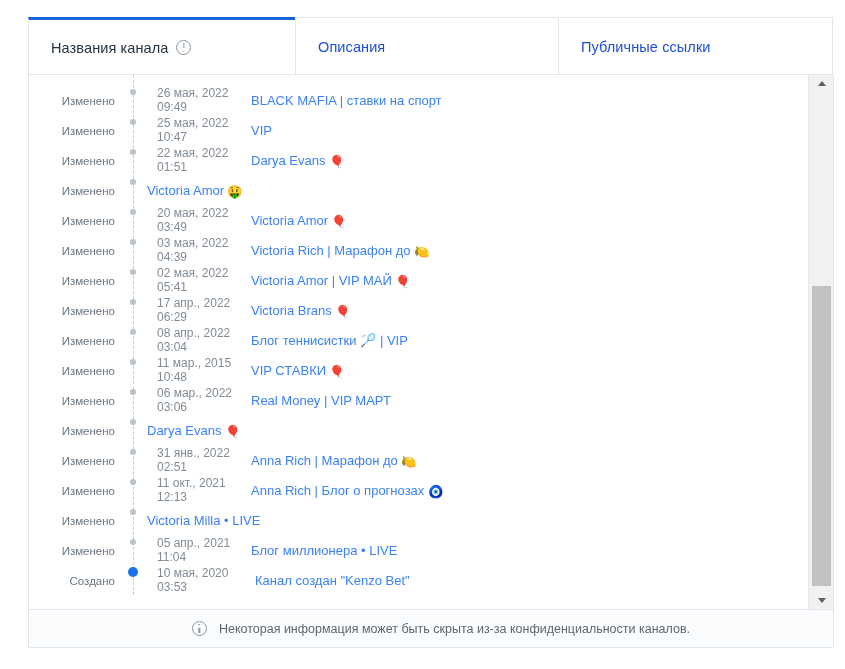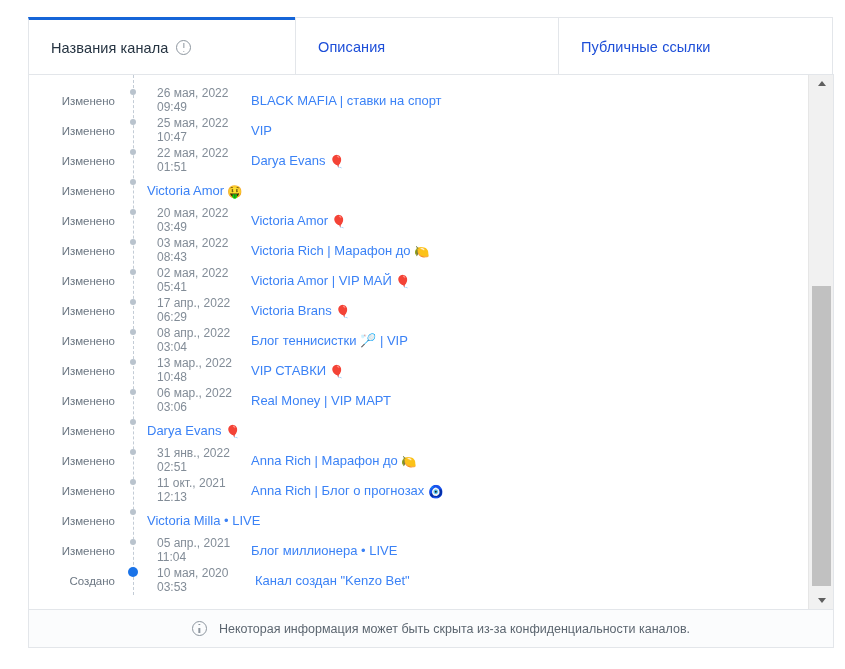--- a/index.html
+++ b/index.html
@@ -342,21 +342,21 @@
               <span class="t">20 мая, 2022</span>
               <span class="t">03:49</span>
             </div>
             <div class="row-title"><span>Victoria Amor</span> <span class="emo">🎈</span></div>
           </div>
           <div class="row">
             <div class="row-status">Изменено</div>
             <span class="dot"></span>
             <div class="row-date">
               <span class="t">03 мая, 2022</span>
-              <span class="t">08:43</span>
+              <span class="t">04:39</span>
             </div>
             <div class="row-title"><span>Victoria Rich | Марафон до</span> <span class="emo">🍋</span></div>
           </div>
           <div class="row">
             <div class="row-status">Изменено</div>
             <span class="dot"></span>
             <div class="row-date">
               <span class="t">02 мая, 2022</span>
               <span class="t">05:41</span>
             </div>
@@ -377,21 +377,21 @@
             <div class="row-date">
               <span class="t">08 апр., 2022</span>
               <span class="t">03:04</span>
             </div>
             <div class="row-title"><span>Блог теннисистки 🏸 | VIP</span></div>
           </div>
           <div class="row">
             <div class="row-status">Изменено</div>
             <span class="dot"></span>
             <div class="row-date">
-              <span class="t">13 мар., 2022</span>
+              <span class="t">11 мар., 2015</span>
               <span class="t">10:48</span>
             </div>
             <div class="row-title"><span>VIP СТАВКИ</span> <span class="emo">🎈</span></div>
           </div>
           <div class="row">
             <div class="row-status">Изменено</div>
             <span class="dot"></span>
             <div class="row-date">
               <span class="t">06 мар., 2022</span>
               <span class="t">03:06</span>

